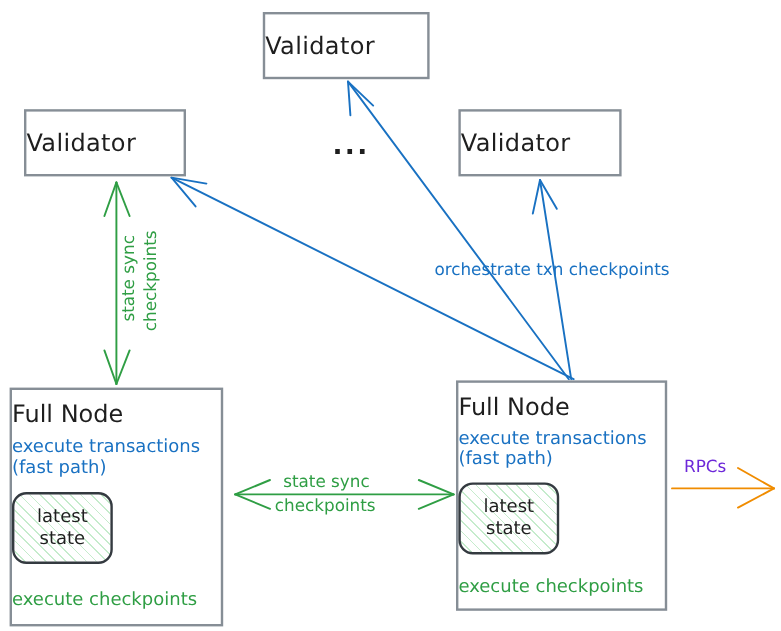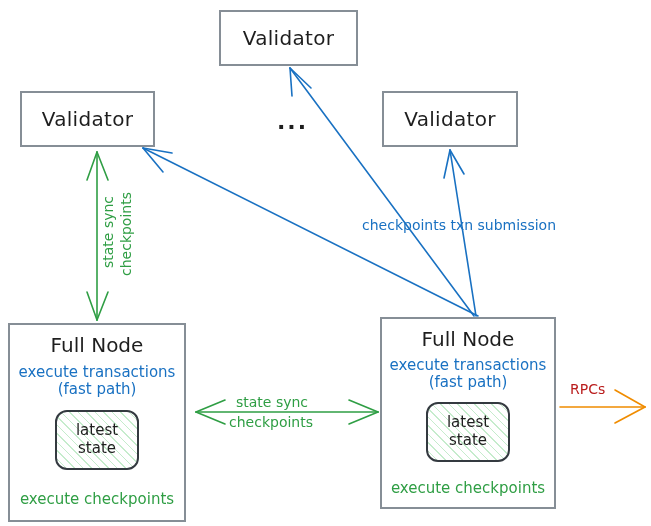--- a/index.html
+++ b/index.html
@@ -26,21 +26,21 @@
     height: 526px;
     pointer-events: none;
   }
   .node {
     position: absolute;
     box-sizing: border-box;
     background: #ffffff;
     border: 2px solid #868e96;
     display: flex;
     flex-direction: column;
-    align-items: center;
+    align-items: flex-start;
   }
   .validator-box {
     justify-content: center;
   }
   .node-title {
     color: #1e1e1e;
     font-size: 20px;
     letter-spacing: 0.3px;
     white-space: nowrap;
   }
@@ -92,21 +92,21 @@
     line-height: 1;
   }
   .edge-label {
     position: absolute;
     font-size: 14px;
     line-height: 1.25;
     white-space: nowrap;
   }
   .lbl-blue { color: #1971c2; }
   .lbl-green { color: #2f9e44; }
-  .lbl-orange { color: #b91c1c; }
+  .lbl-orange { color: #6d28d9; }
   .vert-label {
     position: absolute;
     color: #2f9e44;
     font-size: 14px;
     line-height: 1.25;
     white-space: nowrap;
     transform: rotate(-90deg);
     transform-origin: left top;
   }
   .center-label {
@@ -194,21 +194,21 @@
       <span>latest</span>
       <span>state</span>
     </div>
     <span class="line-green" style="margin-top:17px;">execute checkpoints</span>
   </div>
 
   <div class="vert-label" style="left:100px; top:268px;">state sync</div>
 
   <div class="vert-label" style="left:118px; top:276px;">checkpoints</div>
 
-  <div class="edge-label lbl-blue" style="left:362px; top:217px;">checkpoints txn submission</div>
+  <div class="edge-label lbl-blue" style="left:362px; top:217px;">orchestrate txn checkpoints</div>
 
   <div class="edge-label lbl-green center-label" style="left:236px; top:394px;">state sync</div>
 
   <div class="edge-label lbl-green center-label" style="left:229px; top:414px;">checkpoints</div>
 
   <div class="edge-label lbl-orange" style="left:570px; top:381px;">RPCs</div>
 
 </div>
 
 </body></html>

